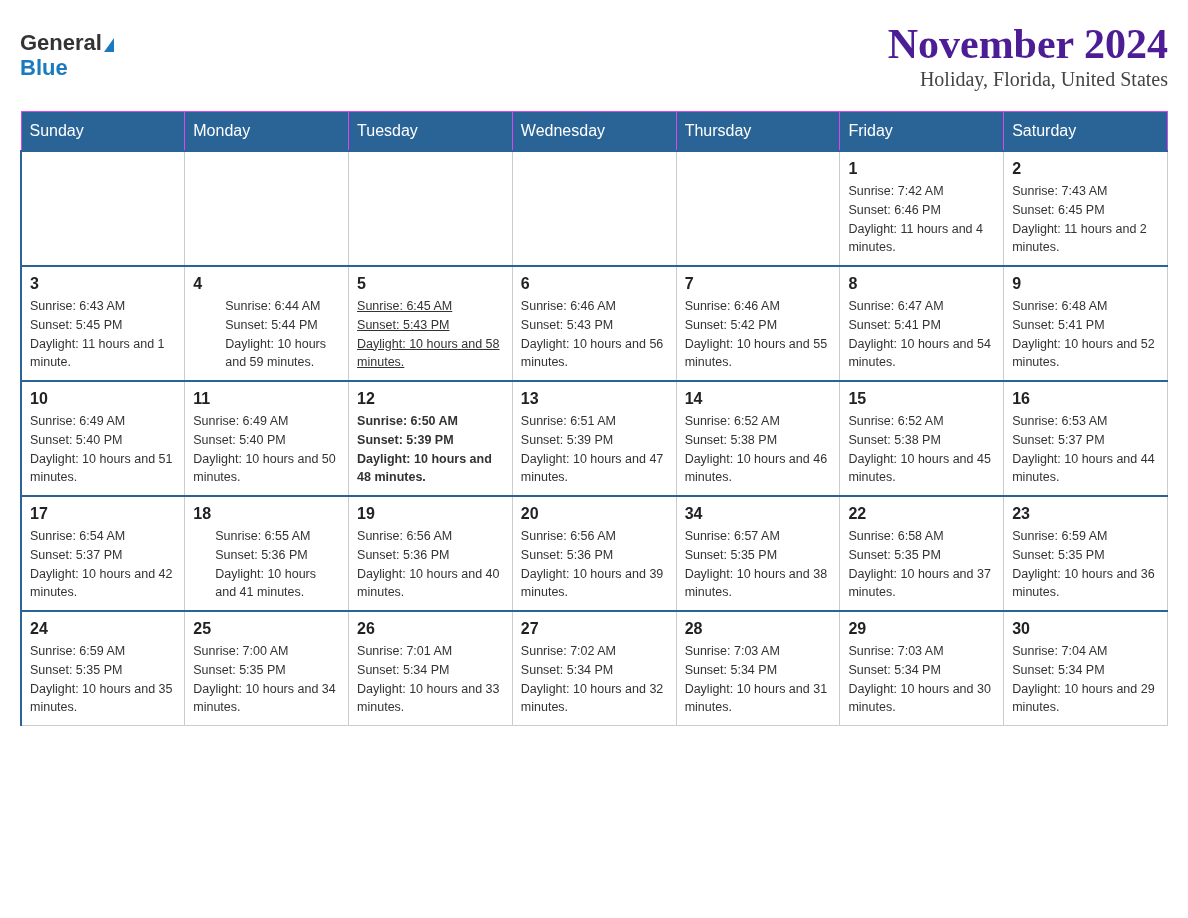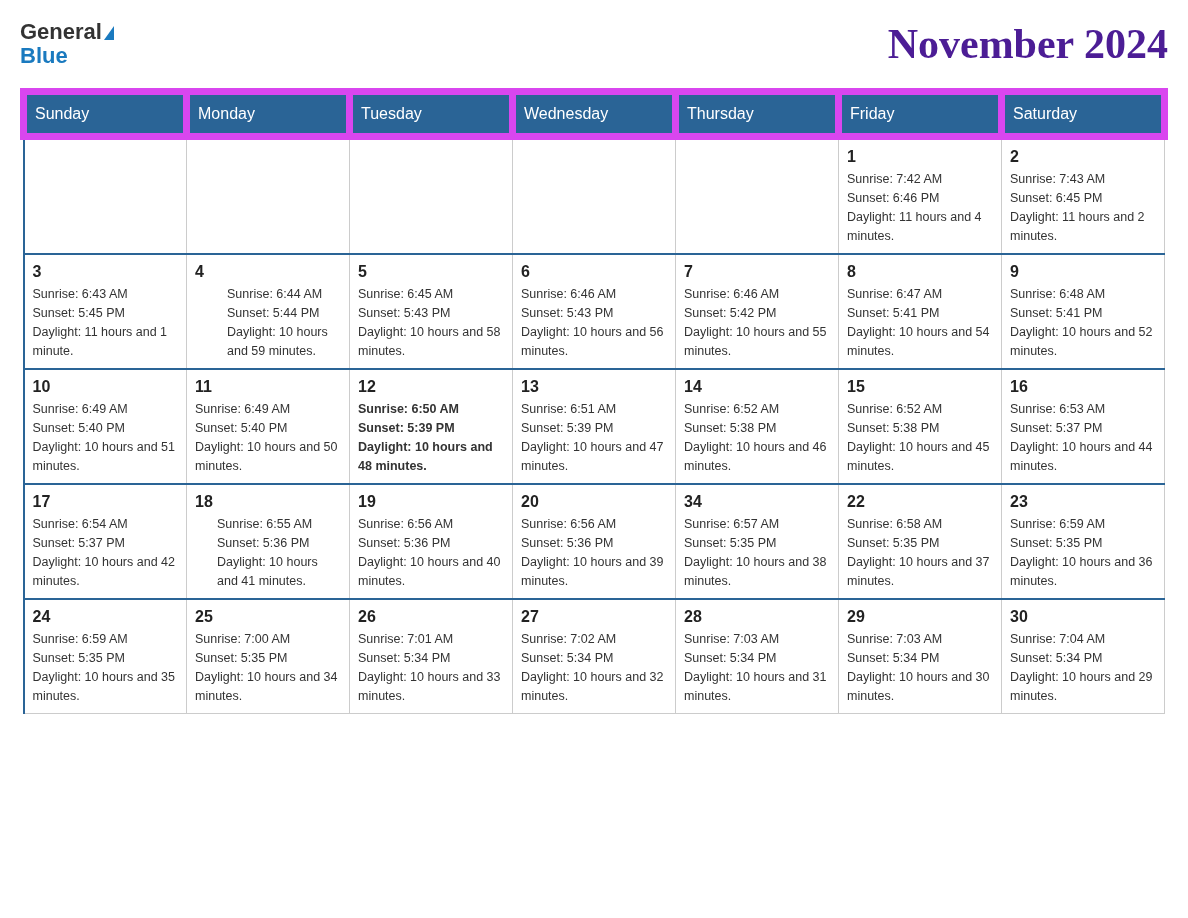--- a/index.html
+++ b/index.html
@@ -54,21 +54,21 @@
       border-collapse: collapse;
       border: 1px solid #aaa;
     }
     .calendar thead th {
       background-color: #2a6496;
       color: #fff;
       font-size: 16px;
       font-weight: normal;
       padding: 10px 8px;
       text-align: left;
-      border: 7px solid #d946ef;
+      border: 1px solid #d946ef;
     }
     .calendar tbody td {
       vertical-align: top;
       padding: 8px 8px;
       border: 1px solid #ccc;
       width: 14.28%;
       min-height: 100px;
       font-size: 13px;
       color: #333;
       background: #fff;
@@ -100,20 +100,21 @@
 
 <div class="header">
   <div class="logo">
     <div>
       <span class="logo-general">General</span><span class="logo-triangle"></span>
     </div>
     <span class="logo-blue">Blue</span>
   </div>
   <div class="title-block">
     <h1>November 2024</h1>
+    <h2>Holiday, Florida, United States</h2>
   </div>
 </div>
 
 <table class="calendar">
   <thead>
     <tr>
     <th>Sunday</th>
         <th>Monday</th>
         <th>Tuesday</th>
         <th>Wednesday</th>
@@ -150,21 +151,21 @@
 Daylight: 11 hours and 1 minute.</div>
         </td>
         <td>
           <span class="day-number">4</span>
           <div class="day-info" style="white-space: pre-line; margin-left: 32px;">Sunrise: 6:44 AM
 Sunset: 5:44 PM
 Daylight: 10 hours and 59 minutes.</div>
         </td>
         <td>
           <span class="day-number">5</span>
-          <div class="day-info" style="white-space: pre-line;">Sunrise: 6:45 AM
+          <div class="day-info" style="white-space: pre-line; text-decoration: underline;">Sunrise: 6:45 AM
 Sunset: 5:43 PM
 Daylight: 10 hours and 58 minutes.</div>
         </td>
         <td>
           <span class="day-number">6</span>
           <div class="day-info" style="white-space: pre-line;">Sunrise: 6:46 AM
 Sunset: 5:43 PM
 Daylight: 10 hours and 56 minutes.</div>
         </td>
         <td>

